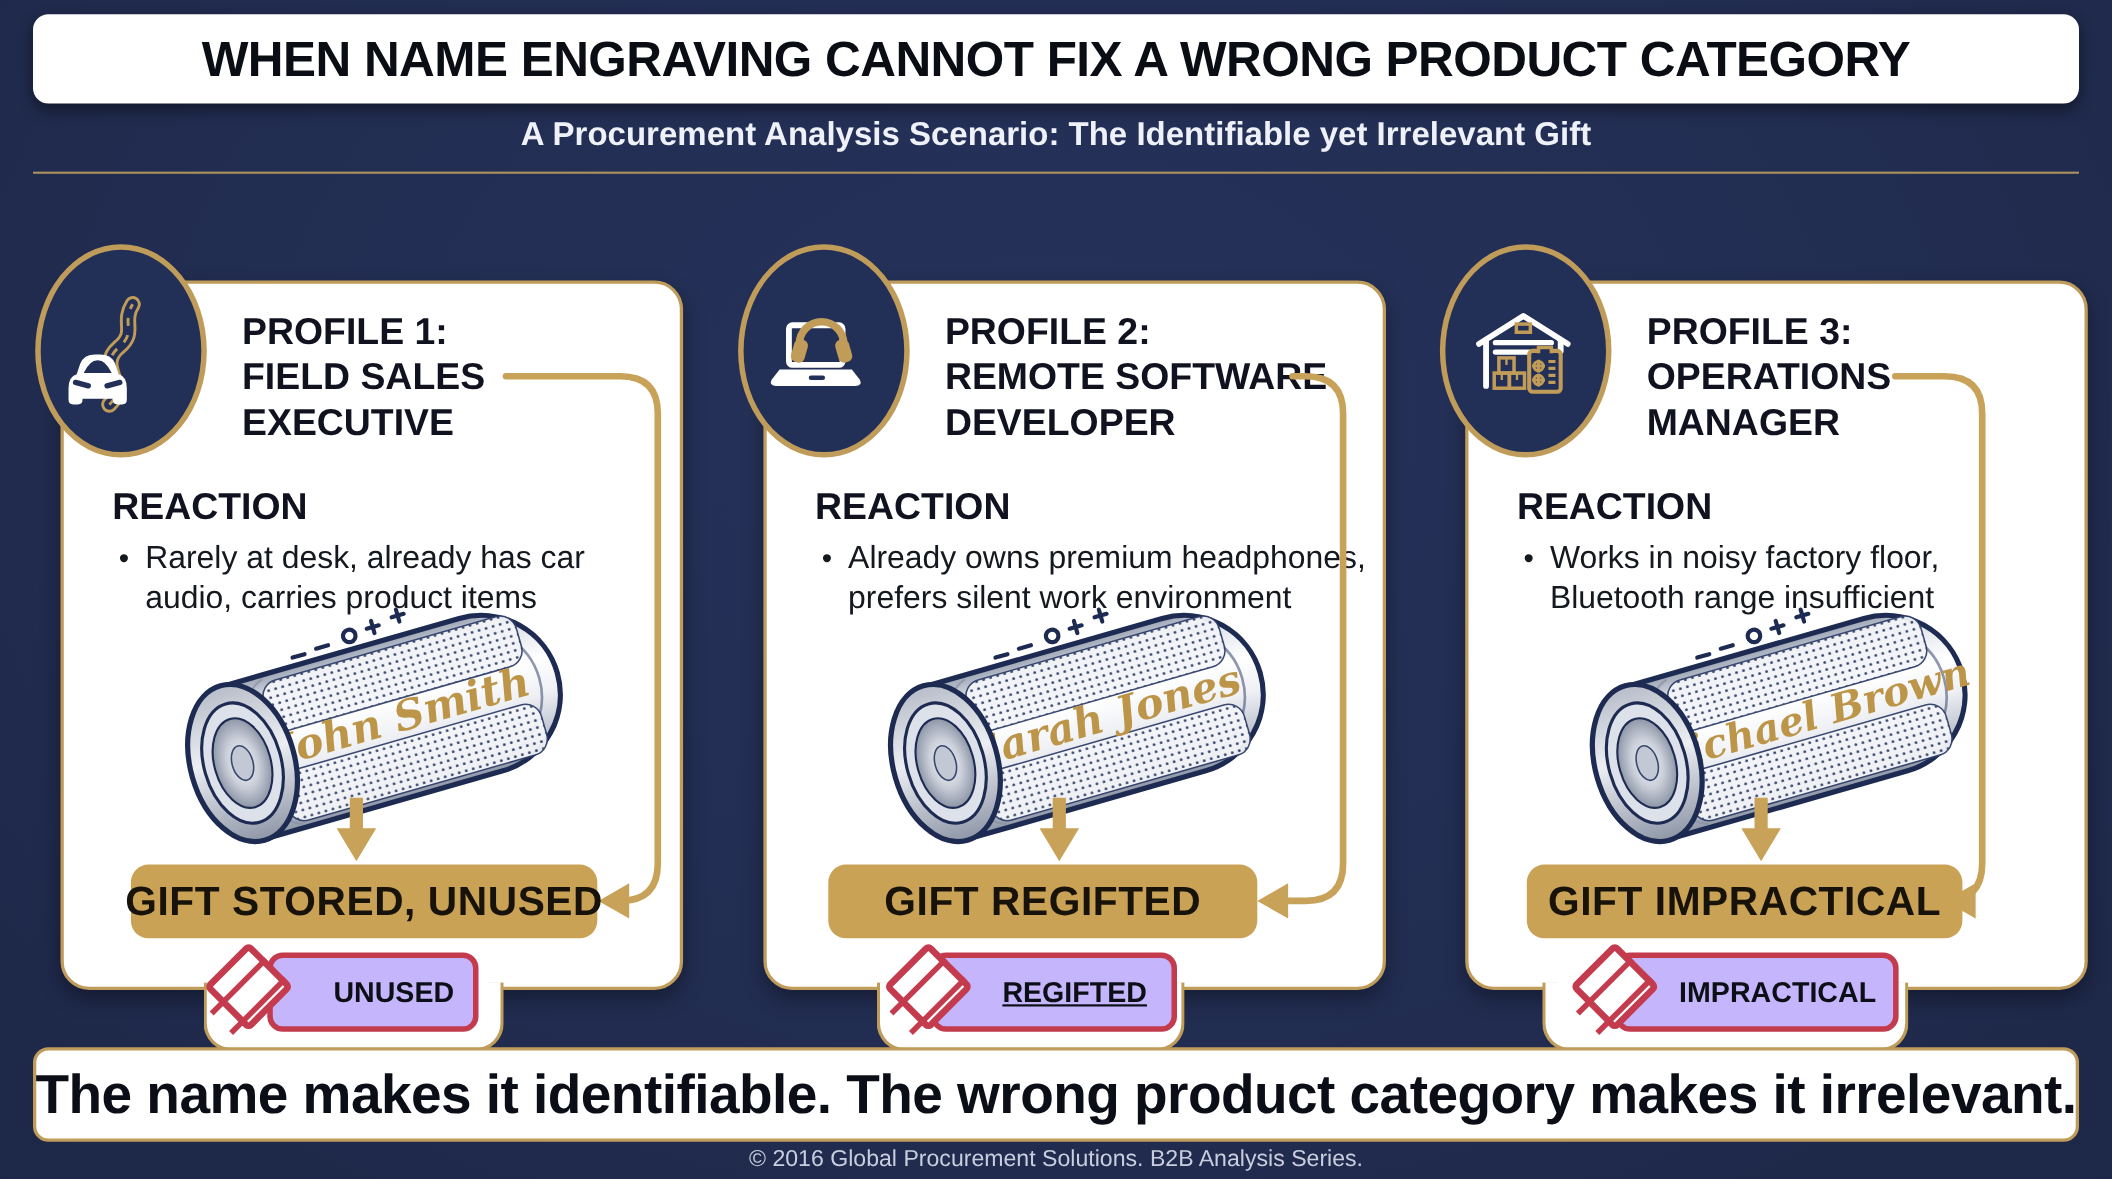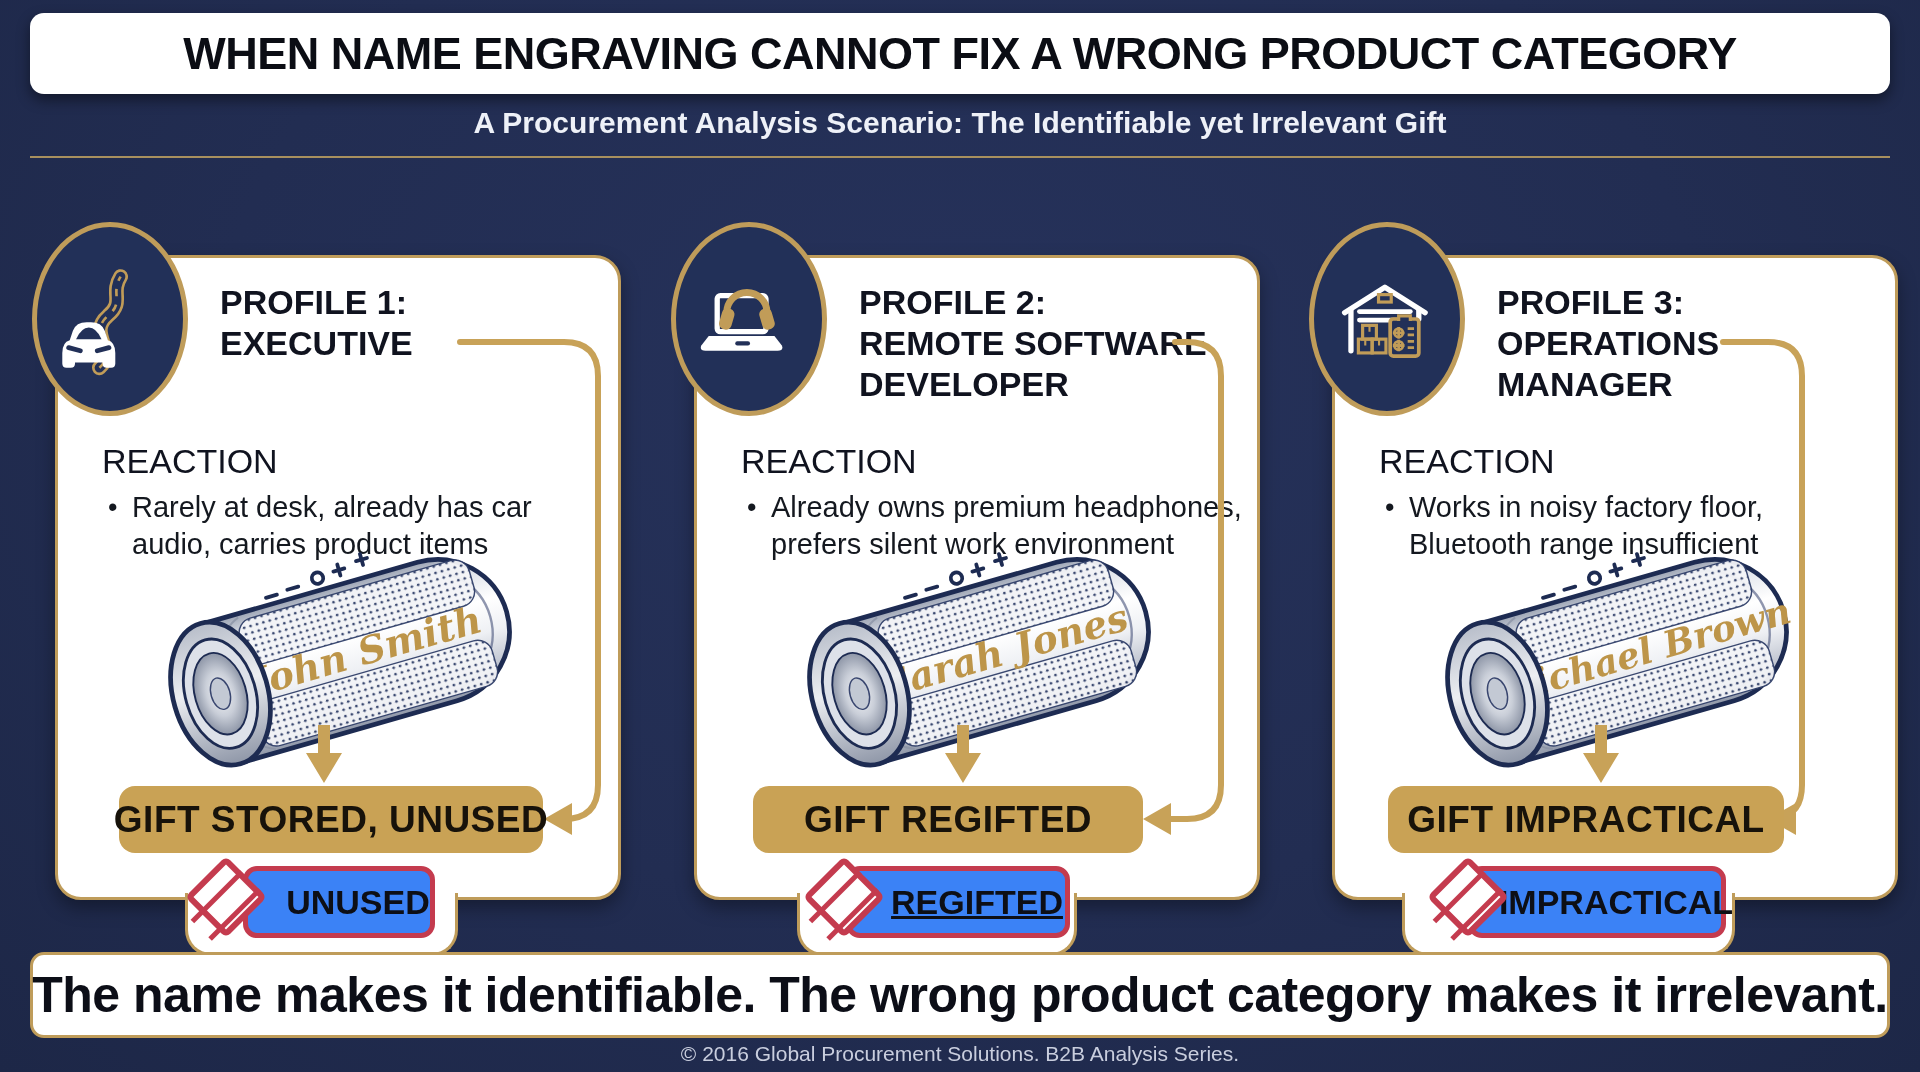--- a/index.html
+++ b/index.html
@@ -22,21 +22,21 @@
           border:3px solid #bf9c5a; border-radius:26px; box-shadow:0 8px 18px rgba(0,0,0,.35);margin-top:25px; }
   .card.c1 { left:55px; } .card.c2 { left:694px; } .card.c3 { left:1332px; }
 
   .icon-bubble { position:absolute; left:-26px; top:-36px; width:156px; height:194px;
                  background:#223058; border:5px solid #bf9c5a; border-radius:50%;
                  display:flex; align-items:center; justify-content:center; z-index:3; }
 
   .profile-title { position:absolute; left:162px; top:24px; font-size:34px; font-weight:800;
                    color:#10131f; line-height:41px; }
 
-  .reaction-h { position:absolute; left:44px; top:184px; font-size:34px; font-weight:400; color:#10131f; }
+  .reaction-h { position:absolute; left:44px; top:184px; font-size:34px; font-weight:700; color:#10131f; }
   .bullet-row { position:absolute; left:50px; top:231px; display:flex; }
   .bullet-glyph { font-size:27px; color:#14181f; padding-top:3px; width:24px; }
   .bullet-text { font-size:29px; color:#14181f; font-weight:500; line-height:37px; }
 
   .speaker { position:absolute; left:66px; top:293px; width:408px; height:218px; }
 
   .down-arrow { position:absolute; left:248px; top:467px; width:36px; height:58px; }
 
   .outcome { position:absolute; top:528px; height:67px; background:#c9a255; border-radius:16px;
              color:#17120a; font-weight:800; font-size:37px; letter-spacing:.5px;
@@ -45,23 +45,23 @@
 
   .connector { position:absolute; left:0; top:0; width:566px; height:645px; overflow:visible;
                z-index:1; pointer-events:none; }
   .connector path { fill:none; stroke:#c8a258; stroke-width:6; stroke-linecap:round; }
   .connector polygon { fill:#c8a258; }
 
   .tab { position:absolute; bottom:-59px; height:63px; background:#ffffff;
          border:3px solid #bf9c5a; border-top:none; border-radius:0 0 26px 26px; z-index:2; }
   .c1 .tab { left:127px; width:273px; } .c2 .tab { left:100px; width:280px; } .c3 .tab { left:67px; width:333px; }
 
-  .stamp { position:absolute; top:608px; height:72px; background:#3b82f6; border:5px solid #c43b4e;
+  .stamp { position:absolute; top:608px; height:72px; background:#c4b5fd; border:5px solid #c43b4e;
            border-radius:14px; z-index:4; display:flex; align-items:center; justify-content:center;
-           font-weight:800; font-size:34px; color:#0d0f16; padding-left:38px; white-space:nowrap; }
+           font-weight:800; font-size:26px; color:#0d0f16; padding-left:38px; white-space:nowrap; }
   .c1 .stamp { left:185px; width:192px; } .c2 .stamp { left:149px; width:224px;text-decoration:underline; } .c3 .stamp { left:133px; width:258px; }
 
   .diamond { position:absolute; top:610px; width:58px; height:58px; background:#ffffff;
              border:6px solid #c43b4e; border-radius:6px; transform:rotate(45deg); z-index:5; }
   .c1 .diamond { left:139px; } .c2 .diamond { left:118px; } .c3 .diamond { left:104px; }
   .diamond::after { content:""; position:absolute; left:14px; top:-6px; width:20px; height:70px;
                     border-left:5px solid #c43b4e; border-right:5px solid #c43b4e; }
 
   
   .conclusion-bar { position:absolute; left:30px; top:952px; width:1860px; height:86px;
@@ -124,20 +124,21 @@
         <g transform="translate(-7,12)">
           <path d="M12 70 q0 -10 7 -12 l3 -9 q3 -8 13 -8 h4 q10 0 13 8 l3 9 q7 2 7 12 v10 q0 4 -4 4 h-4 q-4 0 -4 -4 v-1 h-26 v1 q0 4 -4 4 h-4 q-4 0 -4 -4 z" fill="#ffffff"></path>
           <path d="M25 57 q5 -11 12 -11 q7 0 12 11 z" fill="#223058"></path>
           <path d="M18 65 l11 3" stroke="#223058" stroke-width="4.5" stroke-linecap="round"></path>
           <path d="M56 65 l-11 3" stroke="#223058" stroke-width="4.5" stroke-linecap="round"></path>
         </g>
       </svg>
     </div>
     <div class="profile-title">
       <div>PROFILE 1:</div>
+      <div>FIELD SALES</div>
       <div>EXECUTIVE</div>
     </div>
     <div class="reaction-h">REACTION</div>
     <div class="bullet-row">
       <span class="bullet-glyph">•</span>
       <span class="bullet-text">
         <span>Rarely at desk, already has car</span><br>
         <span>audio, carries product items</span>
       </span>
     </div>

